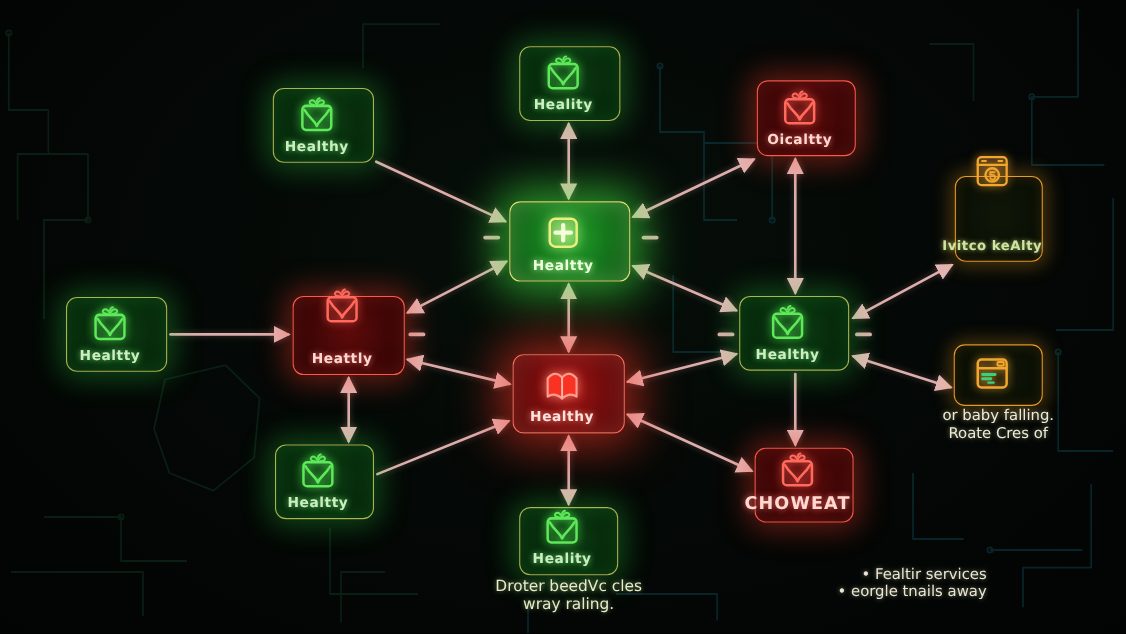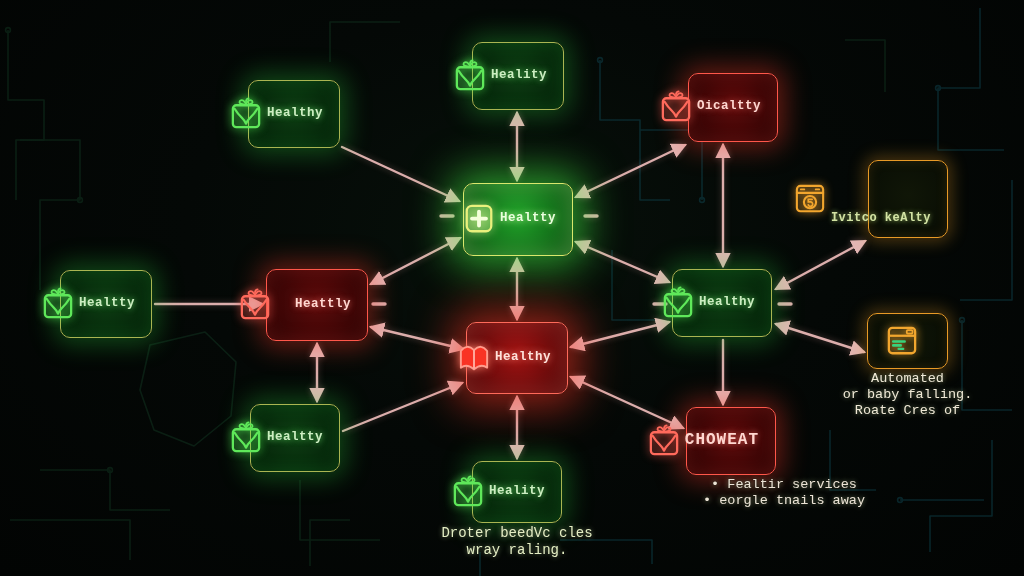--- a/index.html
+++ b/index.html
@@ -5,23 +5,22 @@
   html,body{margin:0;padding:0;background:#000;}
   #stage{
     position:relative;width:1024px;height:576px;overflow:hidden;
     background:radial-gradient(ellipse at 50% 40%, #07100a 0%, #040806 45%, #020403 100%);
     font-family:"DejaVu Sans", "Liberation Sans", sans-serif;
   }
   #circuit, #edge-layer{position:absolute;left:0;top:0;width:1024px;height:576px;}
   #edge-layer{filter:drop-shadow(0 0 3px rgba(240,170,170,.35));}
   .node{
     position:absolute;box-sizing:border-box;border-radius:10px;
-    display:flex;flex-direction:row;align-items:center;justify-content:flex-end;
+    display:flex;flex-direction:column;align-items:center;justify-content:flex-end;
     padding:6px 16px 7px 4px;
-    font-family:Liberation Mono, monospace;
   }
   .node .icon{flex:1;display:flex;align-items:center;justify-content:center;width:100%;}
   .node .icon svg{width:42px;height:42px;}
   .node .label{
     font-size:12.5px;font-weight:bold;letter-spacing:.5px;line-height:1.1;
     white-space:nowrap;
   }
   
   .green{
     background:radial-gradient(circle at 50% 45%, #0c3d12 0%, #072a0c 60%, #041a07 100%);
@@ -61,21 +60,21 @@
   
   .caption{
     position:absolute;top:calc(100% + 3px);left:50%;transform:translateX(-50%);
     width:210px;text-align:center;font-size:14px;line-height:1.18;
     color:#eef0d6;text-shadow:0 0 5px rgba(220,240,180,.6), 0 0 2px #000;
     white-space:nowrap;
   }
   .caption div{white-space:nowrap;}
   .node[data-name="node-svc-bottom-center"] .caption{color:#e4eec4;}
   .node[data-name="node-svc-bottom-right"] .caption{
-    text-align:center;left:2px;transform:none;width:190px;color:#ece4d6;font-size:13.5px;
+    text-align:right;left:20px;transform:none;width:190px;color:#ece4d6;font-size:13.5px;margin-top:38px;
   }
   .node[data-name="node-svc-automated"] .caption{font-size:13.5px;color:#efe9d6;}
   .node[data-name="node-svc-bottom-right"] .label{font-size:16px;letter-spacing:1px;}
 </style>
 </head>
 <body>
 
 <div id="stage" data-name="neon-health-diagram">
 
   <svg id="circuit" data-name="circuit-traces" xmlns="http://www.w3.org/2000/svg">
@@ -278,19 +277,18 @@
         <div class="icon" data-name="browser-icon">
           <svg viewBox="0 0 48 48" fill="none" stroke="currentColor" stroke-width="2.6">
             <rect x="9" y="9" width="30" height="29" rx="4"></rect>
             <path d="M9 18 h30"></path>
             <rect x="29.5" y="11.5" width="6.5" height="4" rx="1" stroke-width="2"></rect>
             <path d="M14 24.5 h13 M14 29 h8.5" stroke="#38d27c" stroke-width="3" stroke-linecap="round"></path>
             <path d="M20 33 h5.5" stroke="#38d27c" stroke-width="2.4" stroke-linecap="round"></path>
           </svg>
         </div>
         <div class="caption" data-name="node-caption">
-          <div data-name="caption-line">Automated</div>
           <div data-name="caption-line">or baby falling.</div>
           <div data-name="caption-line">Roate Cres of</div>
         </div>
       </div>
     </div>
 </div>
 
 </body></html>

